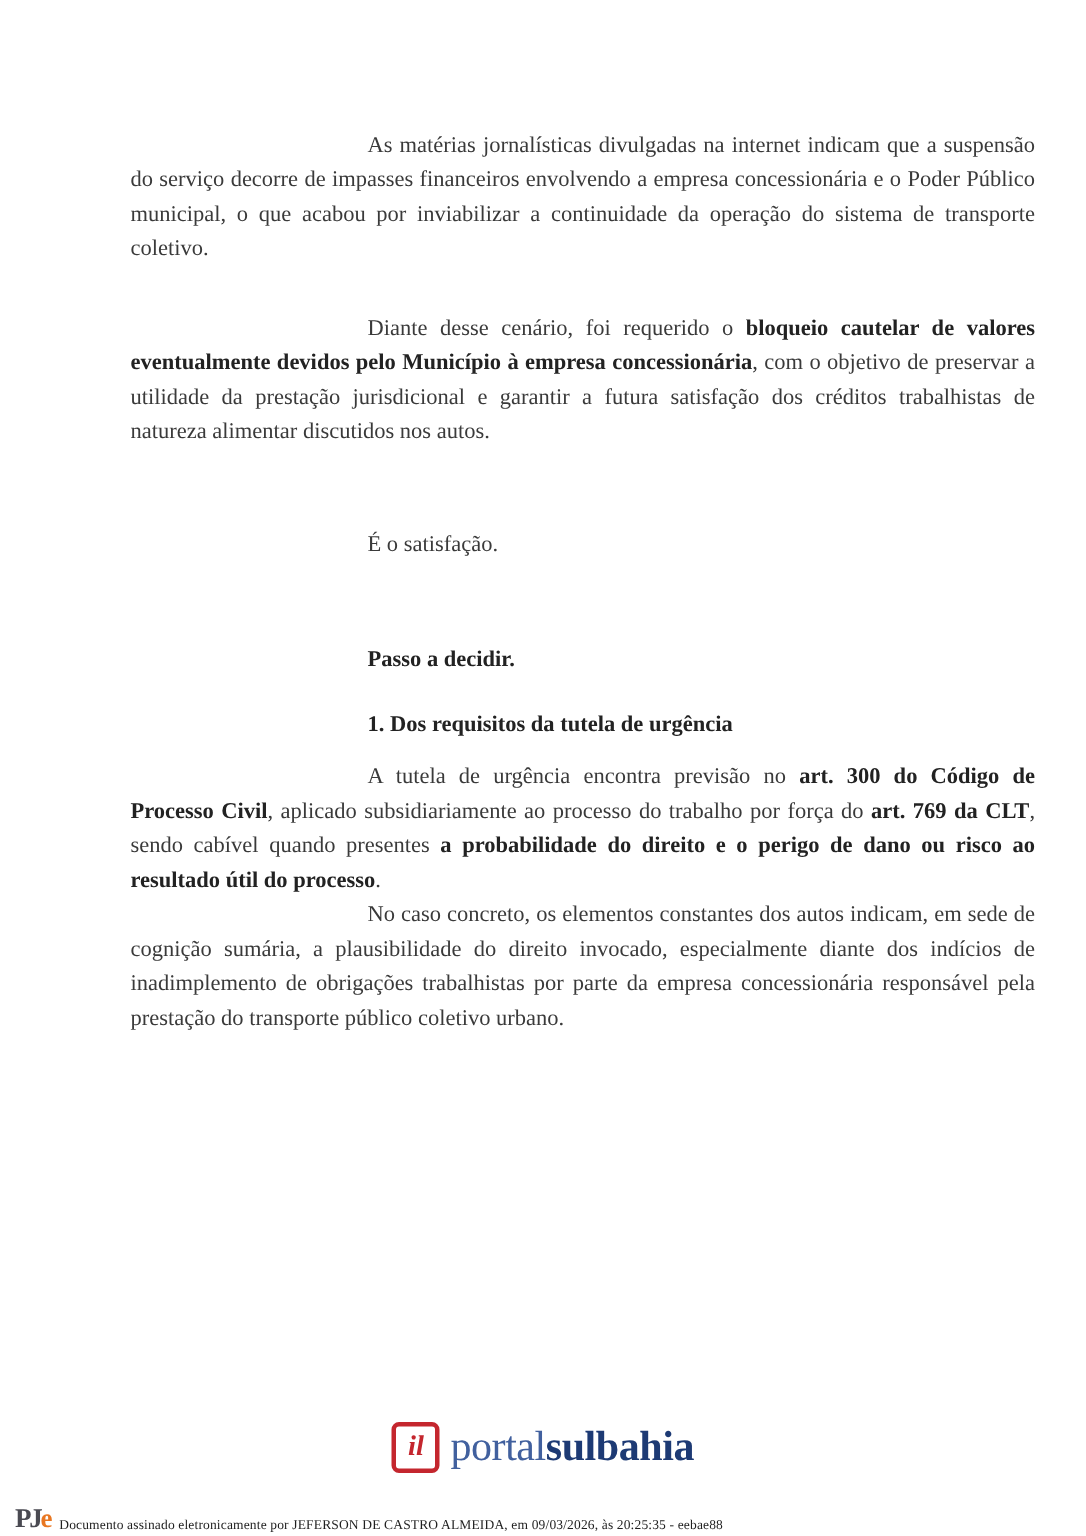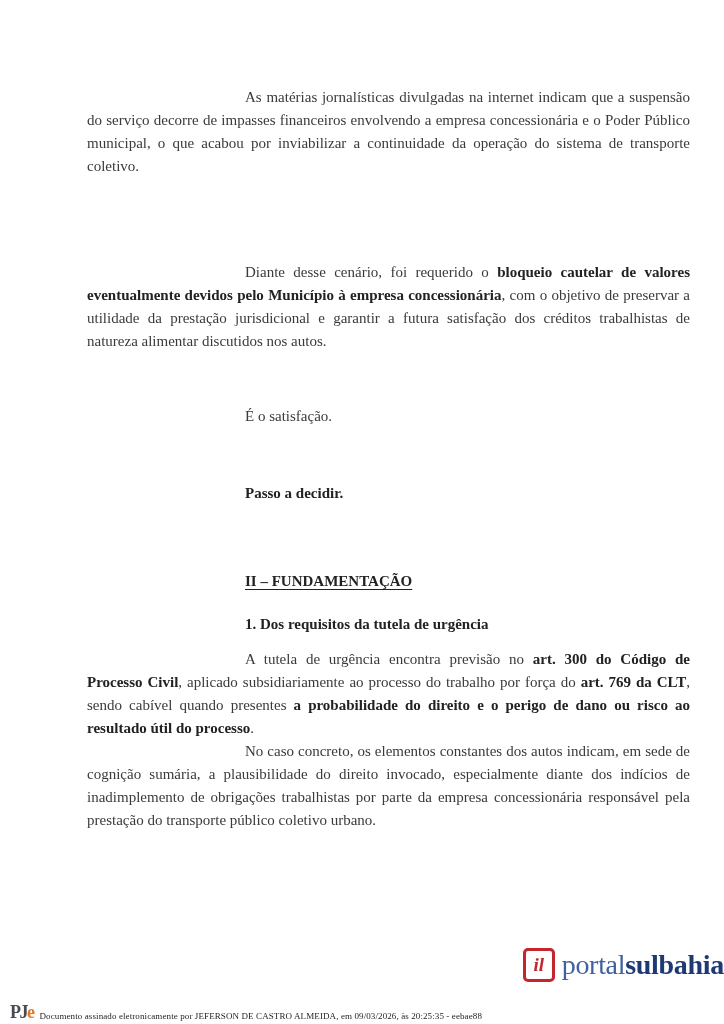--- a/index.html
+++ b/index.html
@@ -35,36 +35,36 @@
     font-weight: 700;
     color: #222222;
     text-decoration: underline;
     text-underline-offset: 3px;
   }
   .subheading {
     margin: 0 0 0 158px;
     font-weight: 700;
     color: #222222;
   }
-  .mt-b1 { margin-top: 83px; }
+  .mt-b1 { margin-top: 30px; }
   .mt-b2 { margin-top: 52px; }
   .mt-b3 { margin-top: 54px; }
   .mt-b4 { margin-top: 65px; }
   .mt-b5 { margin-top: 20px; }
   .mt-b6 { margin-top: 12px; }
   .mt-b7 { }
   .b { font-weight: 700; color: #222222; }
 
   .brand-logo {
     position: absolute;
     top: 948px;
     left: 0;
     width: 724px;
     display: flex;
-    justify-content: flex-end;
+    justify-content: center;
     align-items: center;
     gap: 7px;
   }
   .brand-icon {
     width: 26px;
     height: 26px;
     border: 3px solid #c4262e;
     border-radius: 5px;
     background: #ffffff;
     display: flex;
@@ -110,21 +110,20 @@
 
   <div class="content">
     <p class="para"><span>As matérias jornalísticas divulgadas na internet indicam que a suspensão do serviço decorre de impasses financeiros envolvendo a empresa concessionária e o Poder Público municipal, o que acabou por inviabilizar a continuidade da operação do sistema de transporte coletivo.</span></p>
 
     <p class="para mt-b1"><span>Diante desse cenário, foi requerido o </span><span class="b">bloqueio cautelar de valores eventualmente devidos pelo Município à empresa concessionária</span><span>, com o objetivo de preservar a utilidade da prestação jurisdicional e garantir a futura satisfação dos créditos trabalhistas de natureza alimentar discutidos nos autos.</span></p>
 
     <p class="line mt-b2"><span>É o satisfação.</span></p>
 
     <p class="line bold-line mt-b3"><span class="b">Passo a decidir.</span></p>
 
-    <p class="heading mt-b4"><span class="b">II – FUNDAMENTAÇÃO</span></p>
 
     <p class="subheading mt-b5"><span class="b">1. Dos requisitos da tutela de urgência</span></p>
 
     <p class="para mt-b6"><span>A tutela de urgência encontra previsão no </span><span class="b">art. 300 do Código de Processo Civil</span><span>, aplicado subsidiariamente ao processo do trabalho por força do </span><span class="b">art. 769 da CLT</span><span>, sendo cabível quando presentes </span><span class="b">a probabilidade do direito e o perigo de dano ou risco ao resultado útil do processo</span><span>.</span></p>
 
     <p class="para mt-b7"><span>No caso concreto, os elementos constantes dos autos indicam, em sede de cognição sumária, a plausibilidade do direito invocado, especialmente diante dos indícios de inadimplemento de obrigações trabalhistas por parte da empresa concessionária responsável pela prestação do transporte público coletivo urbano.</span></p>
   </div>
 
   <div class="brand-logo">
     <span class="brand-icon" style="color: rgb(196, 38, 46);">il</span>

